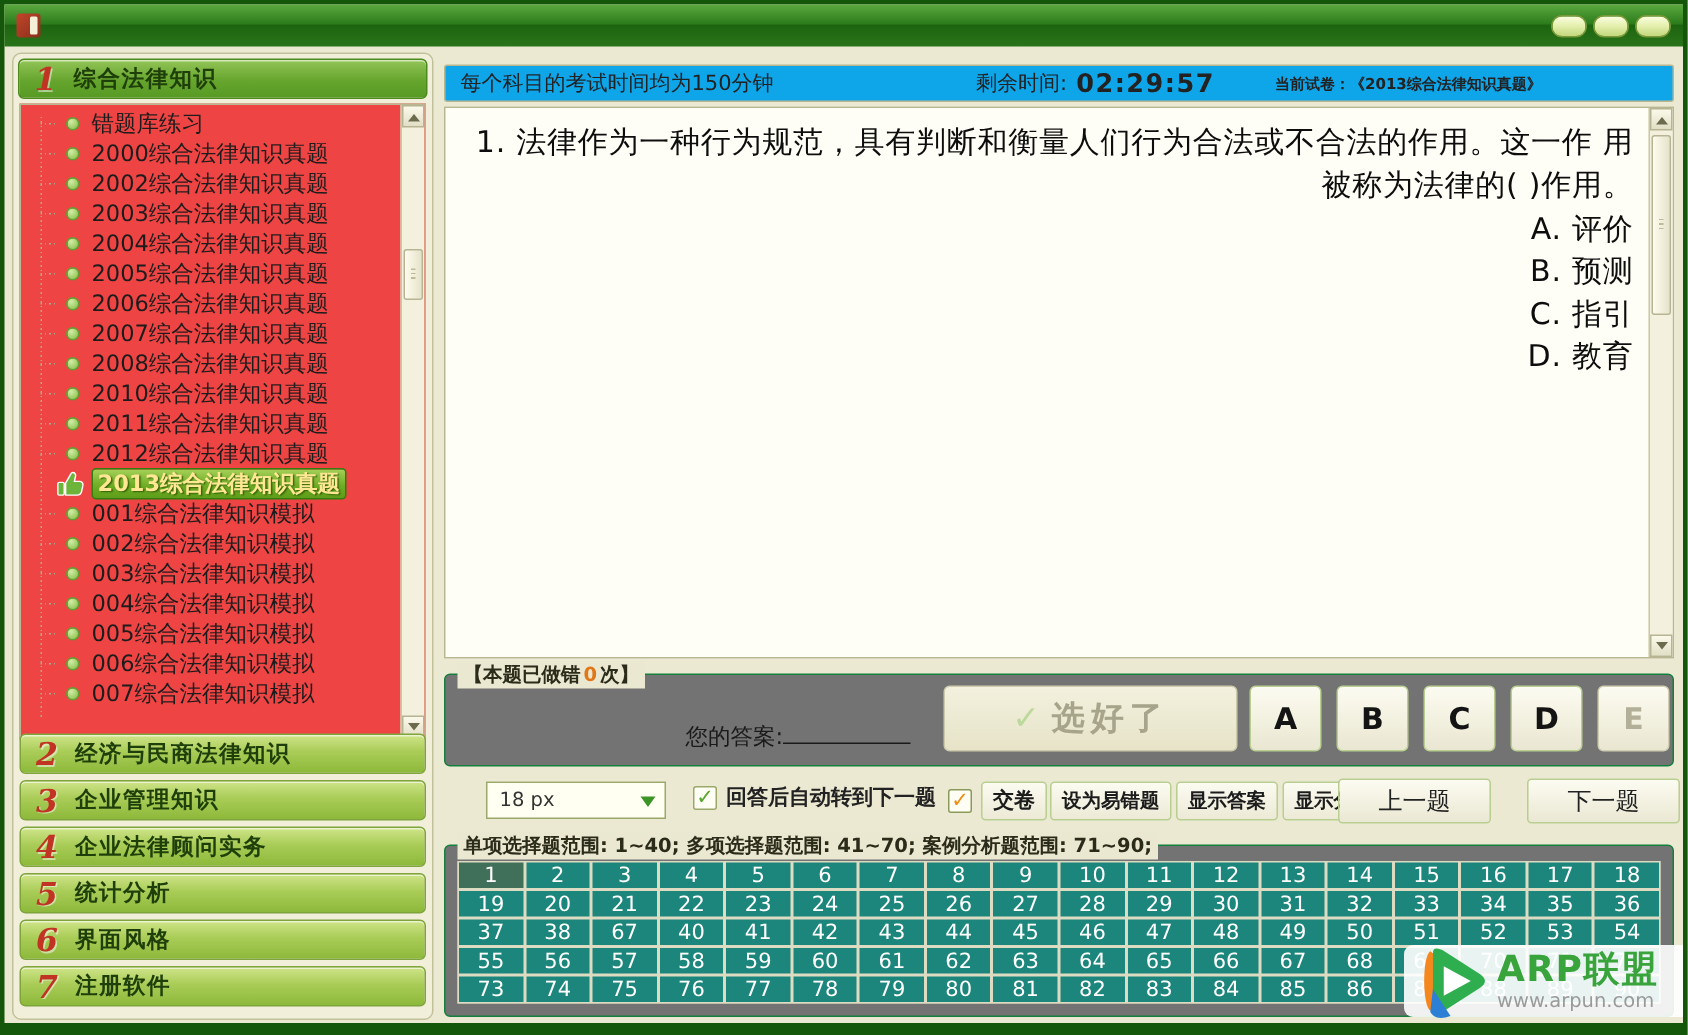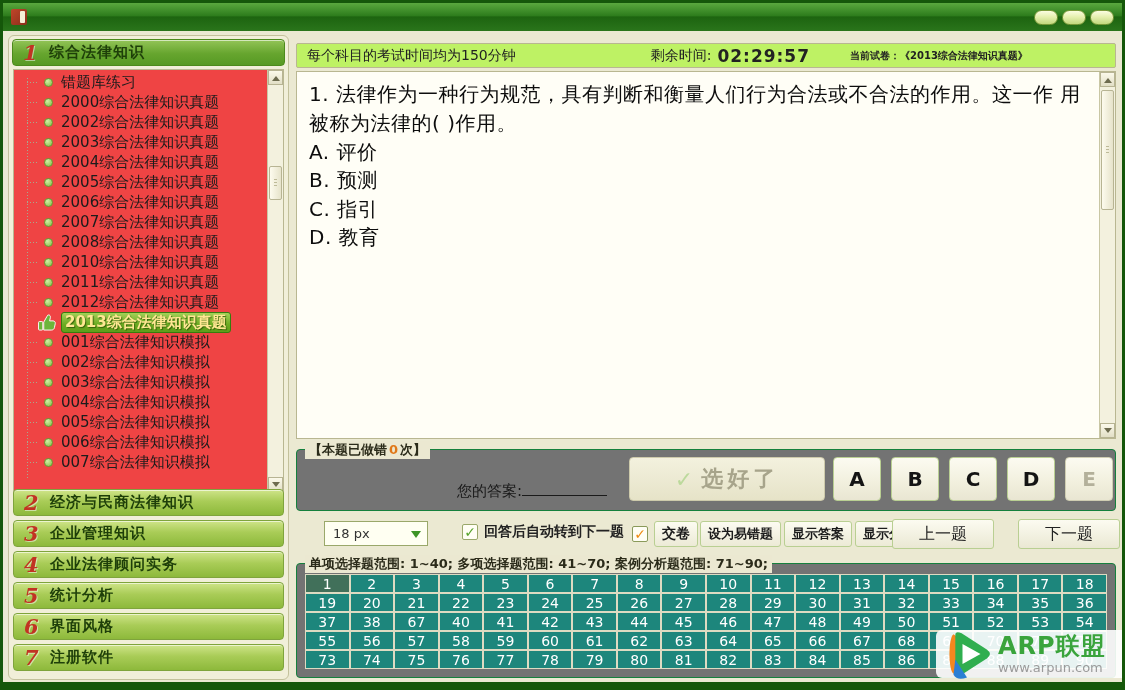--- a/index.html
+++ b/index.html
@@ -55,29 +55,29 @@
   .vs-up { top:0; } .vs-down { bottom:0; }
   .tri-up { width:0; height:0; border:4px solid transparent; border-bottom:5px solid #6d6b4e; margin-top:-3px; }
   .tri-down { width:0; height:0; border:4px solid transparent; border-top:5px solid #6d6b4e; margin-bottom:-3px; }
   .vs-thumb { position:absolute; left:1px; right:1px; height:34px; border:1px solid #b7b493; border-radius:2px;
     background:linear-gradient(90deg,#fdfbee,#e6e3ca); cursor:grab; }
   .vs-thumb::after { content:''; position:absolute; left:4px; right:4px; top:50%; height:7px; margin-top:-4px;
     background:repeating-linear-gradient(180deg,#bdbA98 0 1px,transparent 1px 3px); }
 
   
   .main { position:absolute; left:292px; top:32px; right:5px; bottom:2px; }
-  .infobar { position:absolute; top:8px; left:1px; right:1px; height:25px; background:#bef264;
+  .infobar { position:absolute; top:8px; left:1px; right:1px; height:25px; background:#0ea5e9;
     border:1px solid #b9b791; border-radius:2px; display:flex; align-items:center; font-size:14px; color:#222; }
   .infobar .seg1 { margin-left:10px; }
   .infobar .seg2 { margin-left:135px; }
   .infobar .time { font-size:17px; font-weight:bold; margin-left:6px; letter-spacing:1px; }
   .infobar .seg3 { margin-left:40px; font-weight:bold; font-size:10px; }
 
   .question-panel { position:absolute; top:36px; left:1px; right:1px; height:368px; background:#fffef6;
-    border:1px solid #b9b791; padding:8px 26px 8px 12px; }
+    border:1px solid #b9b791; padding:8px 26px 8px 12px;text-align:right; }
   .q-text { font-size:20px; color:#0d0d0d; line-height:1.45; letter-spacing:.5px; }
   .q-opt { font-size:20px; color:#0d0d0d; line-height:1.42; letter-spacing:.5px; }
 
   
   .groupbox { position:absolute; border:1px solid #15803d; border-radius:4px; background:#737373; }
   .gb-legend { position:absolute; top:-9px; left:8px; background:#ebe8d1; padding:0 4px; font-size:13px;
     font-weight:bold; color:#2b2b1a; }
   .gb-legend .cnt { color:#e07818; padding:0 2px; }
   .answer-box { top:414px; left:1px; right:1px; height:62px; }
   .your-answer { position:absolute; left:160px; top:32px; font-size:15px; color:#1a1a1a; }
@@ -88,21 +88,21 @@
   .confirm-check { color:#bcd99c; font-size:22px; font-weight:bold; }
   .confirm-text { color:#a7a48b; font-size:22px; font-weight:bold; letter-spacing:4px; }
   .choices { position:absolute; right:2px; top:7px; display:flex; gap:10px; }
   .choice-btn { width:48px; height:44px; border:1px solid #b9cf92; border-radius:4px;
     background:linear-gradient(180deg,#fcfbf1 0%,#f1efdd 60%,#e9e6d2 100%);
     font-size:20px; font-weight:bold; color:#141414; display:flex; align-items:center; justify-content:center; cursor:pointer; }
   .choice-btn.disabled { color:#b3b09a; border-color:#cfcdb2; cursor:default; }
 
   
   .controls { position:absolute; top:484px; left:1px; right:1px; height:30px; }
-  .fontsel { position:absolute; left:28px; top:2px; width:104px; height:25px; background:#fffff2;
+  .fontsel { position:absolute; left:28px; top:2px; width:120px; height:25px; background:#fffff2;
     border:1px solid #9aa86a; display:flex; align-items:center; cursor:pointer;gap:24px; }
   .fontsel .fs-val { font-size:13px; color:#333; margin-left:8px; flex:1; }
   .fs-arrow { width:0; height:0; border:5px solid transparent; border-top:7px solid #3d9426; margin:6px 6px 0 0; }
   .cbx { width:16px; height:16px; background:#fffef4; border:1px solid #9aa86a; border-radius:2px;
     display:inline-flex; align-items:center; justify-content:center; font-size:14px; font-weight:bold; cursor:pointer; }
   .cbx.green { color:#57a42c; }
   .cbx.orange { color:#ef8b12; border-color:#8a9a5a; }
   .auto-next { position:absolute; left:166px; top:4px; display:flex; align-items:center; gap:6px; }
   .auto-next span.lbl { font-size:14px; font-weight:bold; color:#222; }
   .submit-wrap { position:absolute; left:336px; top:2px; display:flex; align-items:center; gap:6px; }

